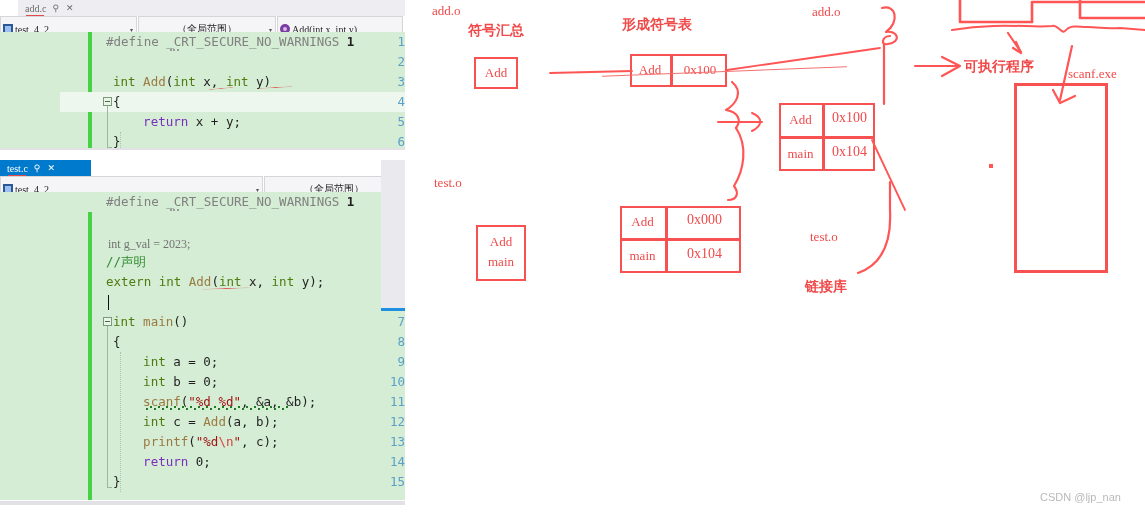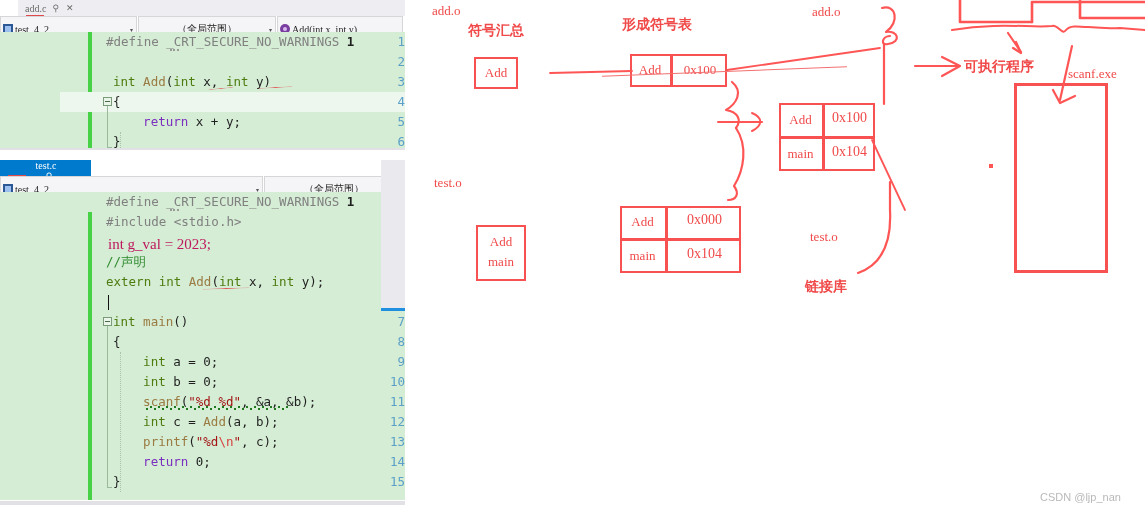--- a/index.html
+++ b/index.html
@@ -7,21 +7,21 @@
        font-family:"Liberation Sans",sans-serif;}
 
   
   .vs-window{position:absolute;background:#ffffff;overflow:hidden;}
 
   .tabstrip{height:16px;background:#eeeef2;position:relative;}
   .tabstrip.active{background:#ffffff;}
   .tab{position:absolute;left:0;top:0;height:16px;display:flex;align-items:center;
        padding:0 6px 0 7px;font-size:10px;font-family:"Liberation Serif",serif;}
   .tab.inactive{background:#eeeef2;color:#6b6b6b;}
-  .tab.active{background:#007acc;color:#ffffff;flex-direction:column;}
+  .tab.active{background:#007acc;color:#ffffff;}
   .tab .pin{margin-left:6px;font-size:9px;}
   .tab .x{margin-left:7px;font-size:9px;}
   .tab-underline{position:absolute;width:18px;height:2px;background:#e04a4a;left:8px;top:15px;}
 
   .navbar{height:16px;display:flex;align-items:stretch;background:#ffffff;
           border-bottom:1px solid #cfcfcf;}
   .nav-cell{display:flex;align-items:center;background:#f5f5f7;border:1px solid #d6d6d9;
             margin:0 1px 0 0;font-size:10px;color:#1f1f1f;font-family:"Liberation Serif",serif;
             padding:12px 2px;position:relative;box-sizing:border-box;}
   .nav-cell .caret{position:absolute;right:3px;font-size:6px;color:#555;}
@@ -44,21 +44,21 @@
   .ln{position:absolute;right:0;width:52px;text-align:right;color:#5aa0c8;font-size:12.5px;
       line-height:20px;}
   .cl{position:absolute;left:72px;font-size:12.5px;line-height:20px;white-space:pre;color:#1f1f1f;}
 
   .k-pre{color:#808080;}          
   .k-blue{color:#4d7c0f;}         
   .k-purple{color:#7b2fbe;}       
   .k-str{color:#a31515;}          
   .k-fn{color:#9a7b42;}           
   .k-var{color:#1f1f1f;}
-  .k-red{color:#be185d;font-family:"Liberation Serif",serif;font-size:15px;}
+  .k-red{color:#737373;font-family:"Liberation Serif",serif;font-size:12px;}
   .k-cmt{color:#2e8b2e;}
   .k-num{color:#1f1f1f;}
   .k-esc{color:#d94141;}
   .k-bold{font-weight:bold;}
 
   .hl-line{position:absolute;left:60px;right:0;height:20px;background:#eef7ee;}
   .caret-bar{position:absolute;width:1px;background:#111;height:15px;}
 
   .squiggle{position:absolute;height:4px;
     background-image:radial-gradient(circle at 2px 3px,#1f7a1f 1px,transparent 1.2px),
@@ -193,21 +193,20 @@
     <div class="ln" style="top:140px;">8</div>
     <div class="ln" style="top:160px;">9</div>
     <div class="ln" style="top:180px;">10</div>
     <div class="ln" style="top:200px;">11</div>
     <div class="ln" style="top:220px;">12</div>
     <div class="ln" style="top:240px;">13</div>
     <div class="ln" style="top:260px;">14</div>
     <div class="ln" style="top:280px;">15</div>
 
     <div class="cl" style="top:0px;left:106px;"><span class="k-pre">#define </span><span class="k-pre">_CRT_SECURE_NO_WARNINGS </span><span class="k-bold">1</span></div>
-    <div class="cl" style="top:20px;left:106px;"><span class="k-pre">#include </span><span class="k-pre">&lt;stdio.h&gt;</span></div>
     <div class="cl" style="top:20px;left:108px;margin-top:22px;"><span class="k-red">int g_val = 2023;</span></div>
     <div class="cl" style="top:60px;left:106px;"><span class="k-cmt">//声明</span></div>
     <div class="cl" style="top:80px;left:106px;"><span class="k-blue">extern</span><span class="k-var"> </span><span class="k-blue">int</span><span class="k-var"> </span><span class="k-fn">Add</span><span class="k-var">(</span><span class="k-blue">int</span><span class="k-var"> x, </span><span class="k-blue">int</span><span class="k-var"> y);</span></div>
     <div class="cl" style="top:100px;left:106px;"></div>
     <div class="cl" style="top:120px;left:113px;"><span class="k-blue">int</span><span class="k-var"> </span><span class="k-fn">main</span><span class="k-var">()</span></div>
     <div class="cl" style="top:140px;left:113px;"><span class="k-var">{</span></div>
     <div class="cl" style="top:160px;left:113px;"><span class="k-var">    </span><span class="k-blue">int</span><span class="k-var"> a = </span><span class="k-num">0</span><span class="k-var">;</span></div>
     <div class="cl" style="top:180px;left:113px;"><span class="k-var">    </span><span class="k-blue">int</span><span class="k-var"> b = </span><span class="k-num">0</span><span class="k-var">;</span></div>
     <div class="cl" style="top:200px;left:113px;"><span class="k-var">    </span><span class="k-fn">scanf</span><span class="k-var">(</span><span class="k-str">"%d %d"</span><span class="k-var">, &amp;a, &amp;b);</span></div>
     <div class="cl" style="top:220px;left:113px;"><span class="k-var">    </span><span class="k-blue">int</span><span class="k-var"> c = </span><span class="k-fn">Add</span><span class="k-var">(a, b);</span></div>

